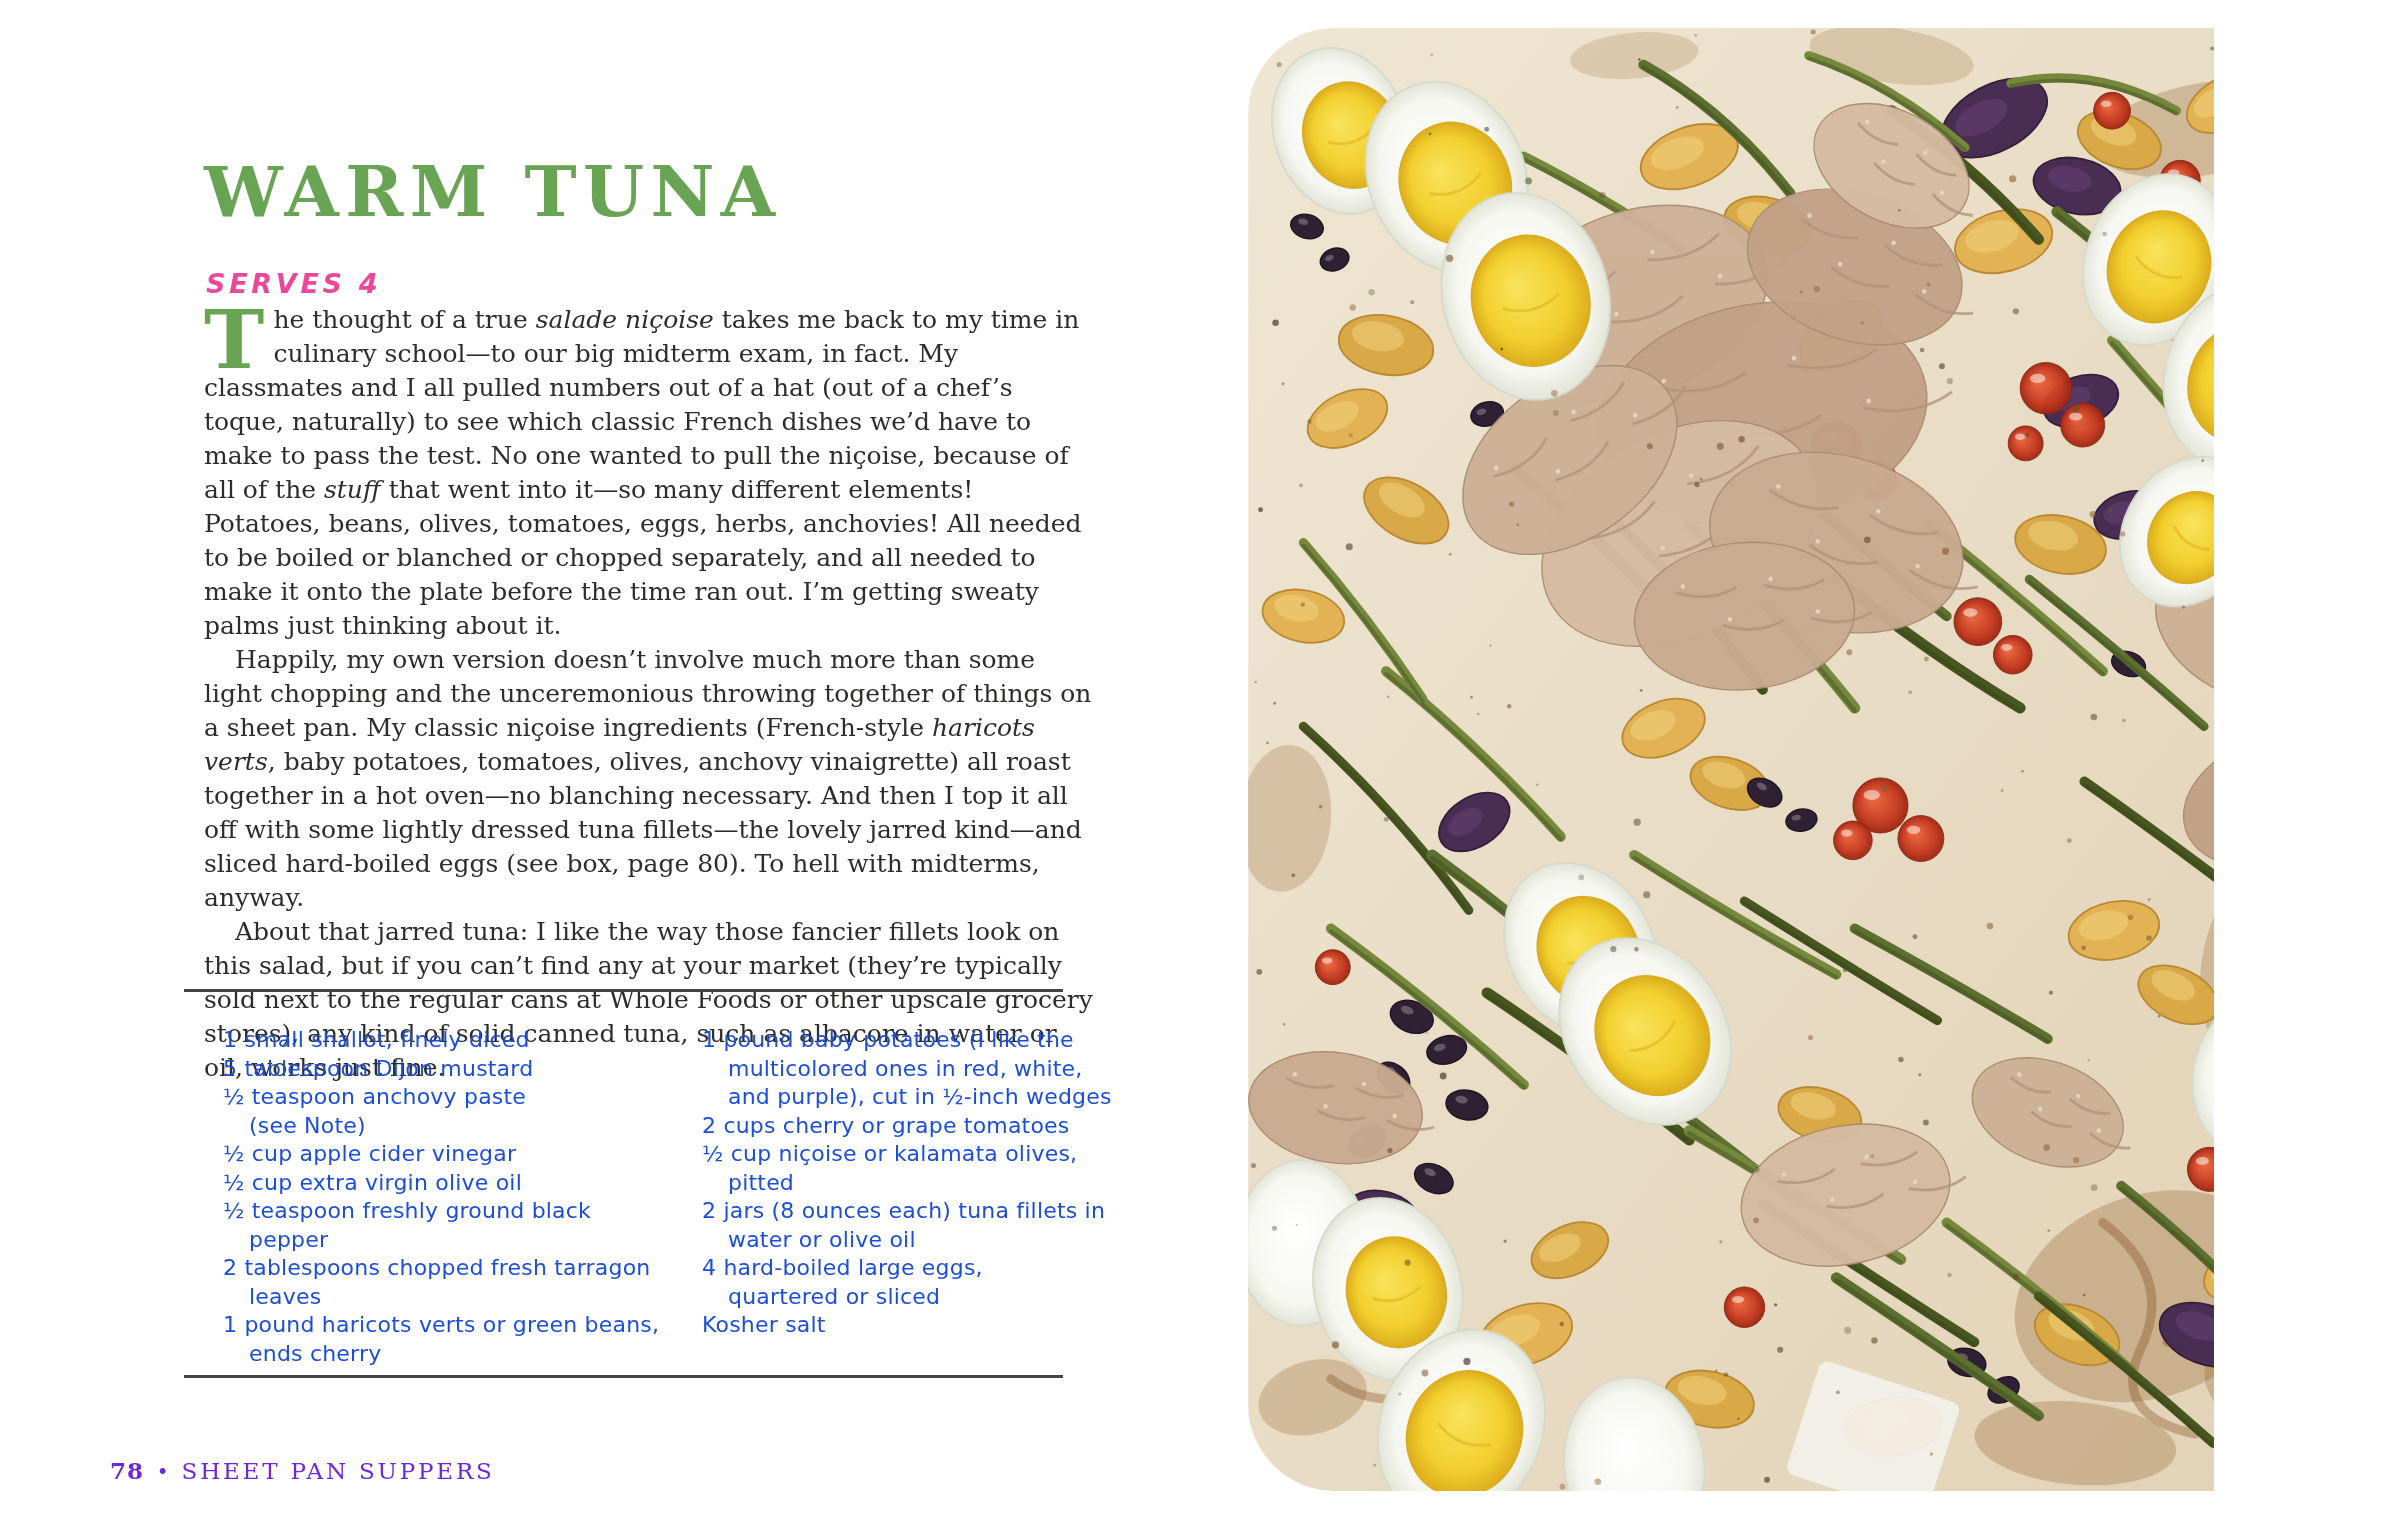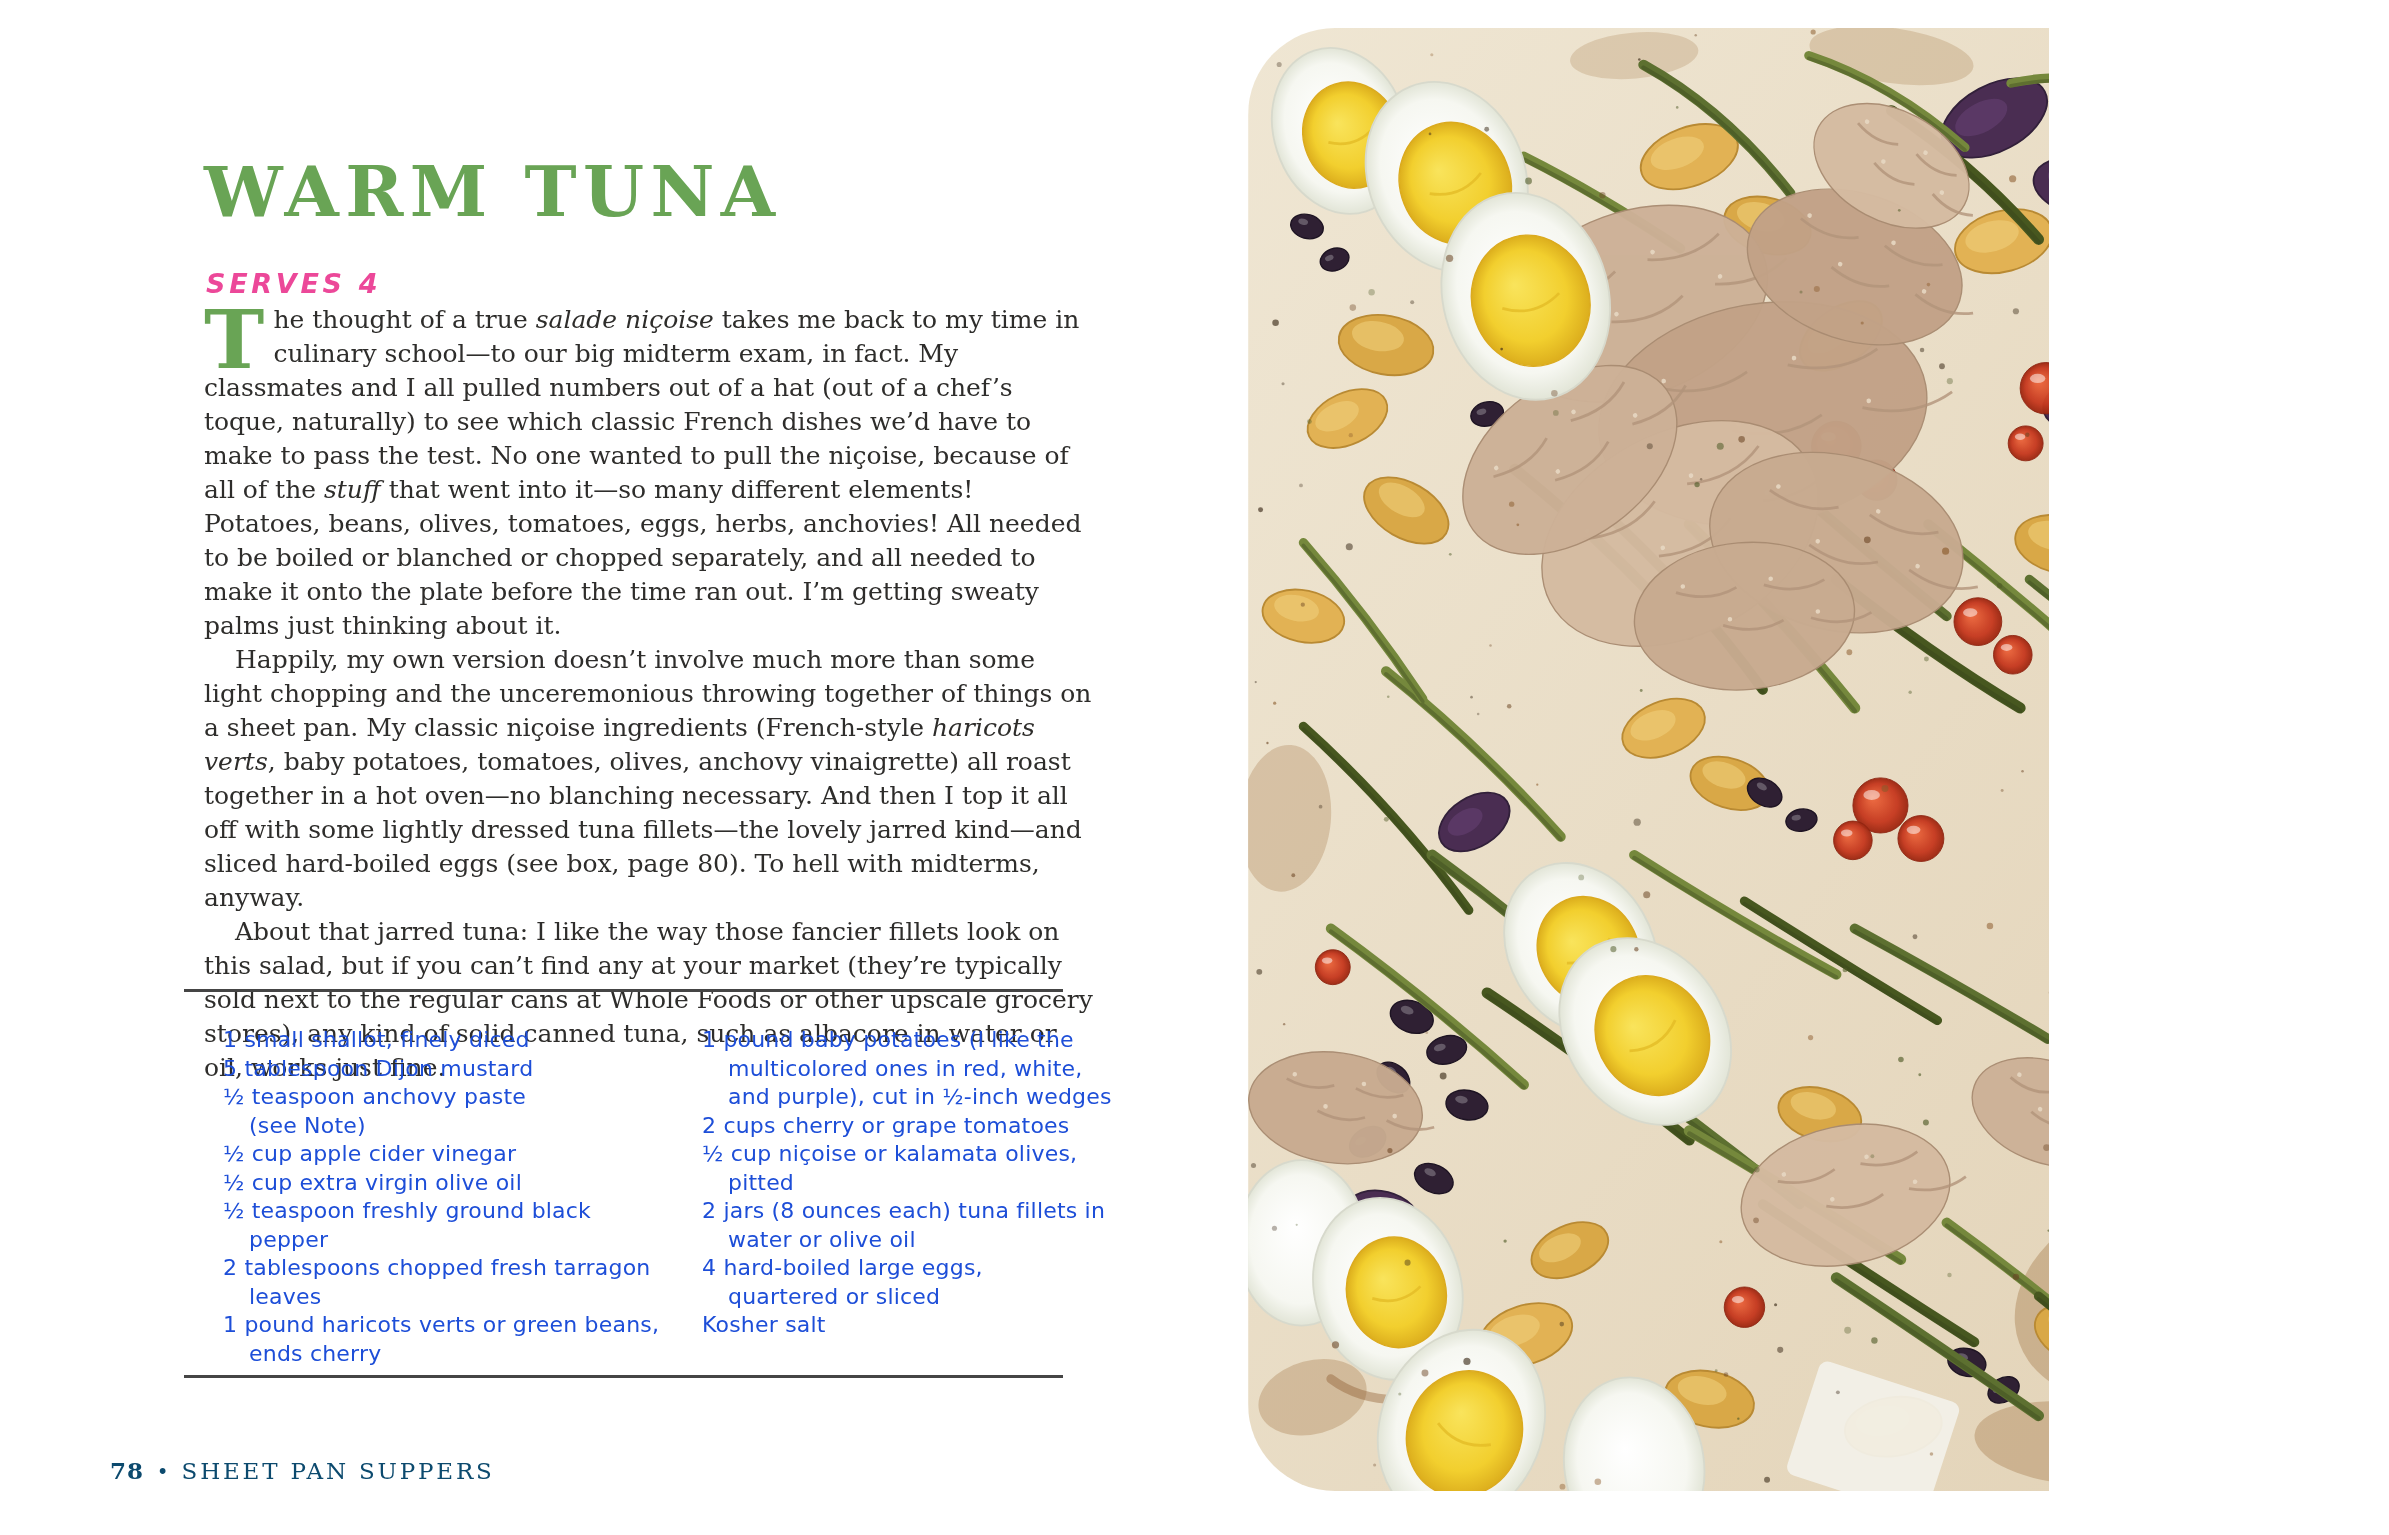--- a/index.html
+++ b/index.html
@@ -1,18 +1,18 @@
 <!DOCTYPE html>
 <html style="font-size:14.7px"><head>
 <meta charset="utf-8">
 <style>
   html,body{margin:0;padding:0;background:#ffffff;}
   .page{
     position:relative;
-    width:2049px;height:1536px;
+    width:2214px;height:1536px;
     background:#ffffff;
     font-family:"DejaVu Serif", serif;
     overflow:hidden;
   }
   
   .title{
     position:absolute;left:204px;top:108px;
     font-family:"DejaVu Serif", serif;
     font-weight:700;
     font-size:70px;line-height:74px;
@@ -55,21 +55,21 @@
     font-size:22px;line-height:28.5px;
     color:#1d4ed8;letter-spacing:0.2px;
   }
   .ing-col.left{left:223px;width:460px;}
   .ing-col.right{left:674px;width:432px;margin-left:28px;}
   .ing-line{white-space:nowrap;}
   .ing-line.cont{margin-left:26px;}
   
   .footer{
     position:absolute;left:110px;top:1457px;
-    font-size:23px;color:#0c4a6e;
+    font-size:23px;color:#6d28d9;
     font-family:"DejaVu Serif", serif;
   }
   .footer .num{font-weight:700;letter-spacing:0.9px;}
   .footer .dot{padding:0 13px;font-size:20px;}
   .footer .book{letter-spacing:2.8px;}
   
   .photo{
     position:absolute;left:1248px;top:27.6px;
     width:1094px;height:1463px;
     border-radius:87px;

